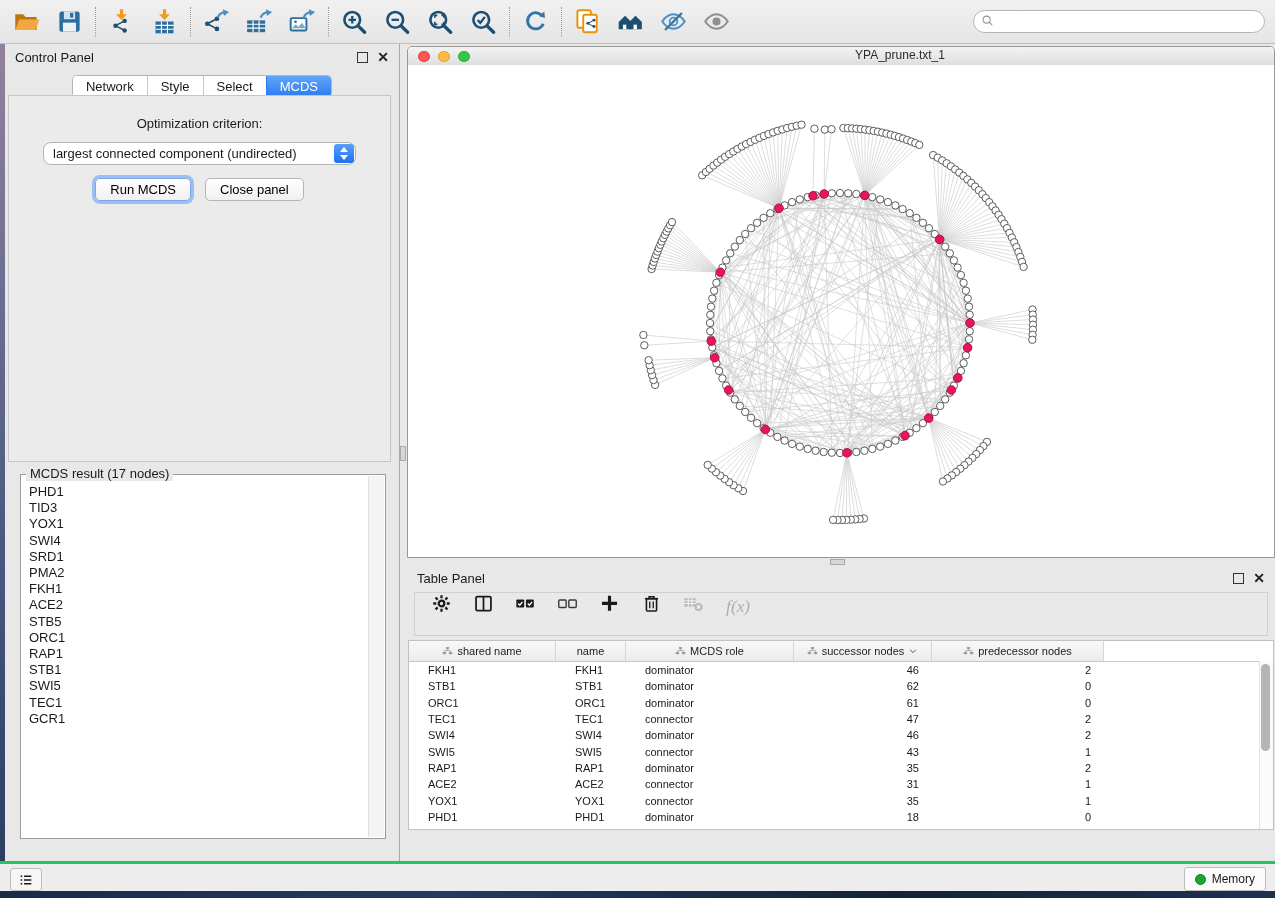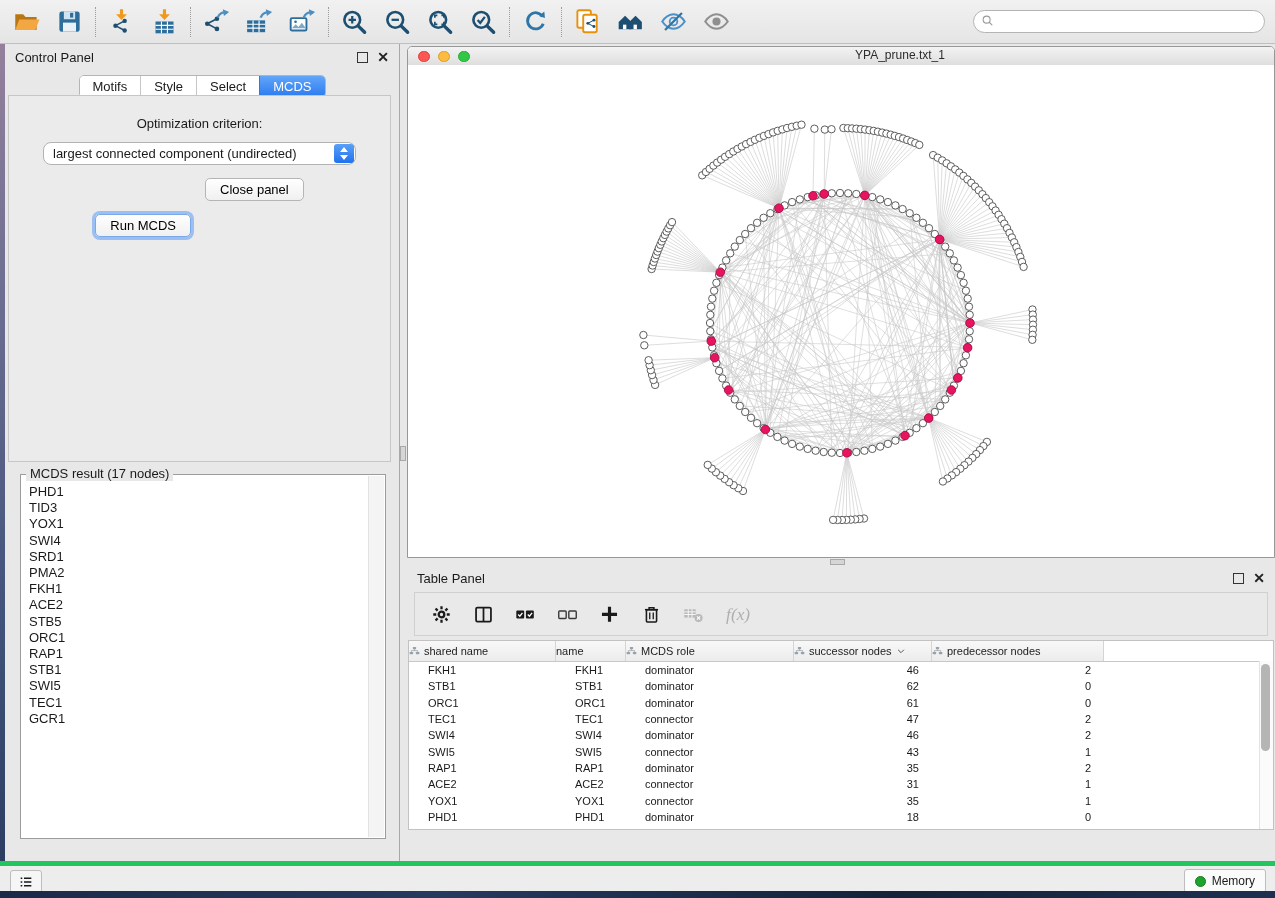--- a/index.html
+++ b/index.html
@@ -47,21 +47,21 @@
   .mac-select{position:relative;width:313px;height:23px;background:#fff;border:1px solid #b3b3b3;border-radius:8px;
     font-size:13px;line-height:22px;padding-left:9px;box-sizing:border-box;white-space:nowrap;}
   .stepper{position:absolute;right:1px;top:1px;width:20px;height:19px;border-radius:3px;
     background:linear-gradient(#58a0f8,#2072ee);}
   .stepper:before,.stepper:after{content:"";position:absolute;left:6px;border-left:4px solid transparent;border-right:4px solid transparent;}
   .stepper:before{top:3px;border-bottom:5px solid #fff;}
   .stepper:after{bottom:3px;border-top:5px solid #fff;}
   .btn-row{display:flex;justify-content:center;gap:14px;margin-top:13px;}
   .mac-btn{height:23px;padding:0 14px;font-size:13px;line-height:21px;background:linear-gradient(#ffffff,#f0f0f0);
     border:1px solid #b5b5b5;border-radius:5px;cursor:default;font-family:"Liberation Sans",sans-serif;}
-  .mac-btn.focused{box-shadow:0 0 0 3px rgba(90,155,248,.55);border-color:#7aa8e8;margin-top:36px;}
+  .mac-btn.focused{box-shadow:0 0 0 3px rgba(90,155,248,.55);border-color:#7aa8e8;}
   .mcds-group{position:absolute;left:15px;top:430px;width:364px;height:363px;border:1px solid #9c9c9c;background:#fff;}
   .mcds-legend{position:absolute;top:-9px;left:5px;background:#e8e8e8;padding:0 4px;font-size:13px;}
   .mcds-list{position:absolute;left:1px;top:3px;right:17px;bottom:1px;overflow:hidden;
     font-size:13px;line-height:16.2px;padding:6px 0 0 7px;}
   .mcds-scroll{position:absolute;right:1px;top:1px;bottom:1px;width:15px;background:#f4f4f4;border-left:1px solid #e2e2e2;}
 
   
   .vsplit-handle{position:absolute;left:400px;top:446px;width:6px;height:15px;background:#d6d6d6;border:1px solid #a9a9a9;box-sizing:border-box;}
   .hsplit-handle{position:absolute;left:830px;top:559px;width:15px;height:6px;background:#d6d6d6;border:1px solid #a9a9a9;box-sizing:border-box;}
 
@@ -73,37 +73,37 @@
   .light{width:11.5px;height:11.5px;border-radius:50%;box-sizing:border-box;}
   .light.red{background:#fc5753;border:1px solid #df3e39;}
   .light.yellow{background:#fdbc40;border:1px solid #de9c2b;}
   .light.green{background:#33c748;border:1px solid #27aa35;}
   .net-title{text-align:center;font-size:12px;line-height:17px;color:#2c2c2c;transform:translateX(59px);}
   .net-canvas{position:absolute;left:0;top:18px;right:0;bottom:0;background:#fff;}
 
   
   .tpanel{position:absolute;left:407px;top:566px;width:868px;height:295px;background:#e8e8e8;box-sizing:border-box;}
   .tp-toolbar{position:absolute;left:7px;right:7px;top:26px;height:44px;background:#e9e9e9;
-    border:1px solid #d0d0d0;box-sizing:border-box;display:flex;align-items:center;gap:21px;padding-left:16px;}
+    border:1px solid #d0d0d0;box-sizing:border-box;display:flex;align-items:flex-start;gap:21px;padding-left:16px;}
   .tp-btn{display:flex;align-items:center;justify-content:center;cursor:default;}
   .table-wrap{position:absolute;left:1px;right:1px;top:74px;height:190px;background:#fff;border:1px solid #c2c2c2;box-sizing:border-box;overflow:hidden;}
   .thead{display:flex;height:20px;border-bottom:1px solid #c8c8c8;}
-  .th{display:flex;align-items:center;gap:4px;font-size:11px;color:#222;
+  .th{display:flex;align-items:center;justify-content:center;gap:4px;font-size:11px;color:#222;
     background:linear-gradient(#f8f8f8,#ececec);border-right:1px solid #d4d4d4;box-sizing:border-box;white-space:nowrap;}
   .th-fill{flex:1;background:#fff;border-right:none;}
   .trow{display:flex;height:16.3px;font-size:11px;align-items:center;}
   .td{box-sizing:border-box;white-space:nowrap;overflow:hidden;}
   .td.left{padding-left:19px;text-align:left;}
   .td.right{padding-right:13px;text-align:right;}
   .tbl-scroll{position:absolute;right:0;top:20px;bottom:0;width:13px;background:#fbfbfb;border-left:1px solid #e3e3e3;}
   .tbl-thumb{position:absolute;left:1px;top:3px;width:9px;height:87px;border-radius:5px;background:#b5b5b5;}
   .tp-tabs{position:absolute;left:0;right:0;top:267px;display:flex;justify-content:center;}
 
   
-  .statusbar{position:absolute;left:0;top:861px;width:1275px;height:30px;background:#ededed;border-top:5px solid #22c55e;box-sizing:border-box;}
+  .statusbar{position:absolute;left:0;top:861px;width:1275px;height:30px;background:#ededed;border-top:3px solid #22c55e;box-sizing:border-box;}
   .sb-left-btn{position:absolute;left:10px;top:4px;width:30px;height:21px;background:#f6f6f6;border:1px solid #bdbdbd;border-radius:3px;
     display:flex;align-items:center;justify-content:center;}
   .memory-btn{position:absolute;right:9px;top:3px;height:22px;background:#fbfbfb;border:1px solid #bdbdbd;border-radius:3px;
     display:flex;align-items:center;gap:6px;padding:0 10px;font-size:12px;}
   .mem-dot{width:11px;height:11px;border-radius:50%;background:#1ea32f;border:1px solid #157d22;box-sizing:border-box;}
 </style>
 </head>
 <body>
 
 <div class="app">
@@ -308,21 +308,21 @@
   <div class="cpanel">
     <div class="panel-titlebar">
       <span class="panel-title">Control Panel</span>
       <span class="pt-icons">
         <span class="float-ic"></span>
         <span class="close-ic">✕</span>
       </span>
     </div>
     <div class="cp-tabs">
       <span class="tabgrp" id="cp-tabgrp">
-          <span class="tseg">Motifs</span>
+          <span class="tseg">Network</span>
           <span class="tseg">Style</span>
           <span class="tseg">Select</span>
           <span class="tseg active">MCDS</span>
         </span>
     </div>
     <div class="cp-content">
       <div class="opt-label">Optimization criterion:</div>
       <div class="sel-row">
         <span class="mac-select">
           <span>largest connected component (undirected)</span>

